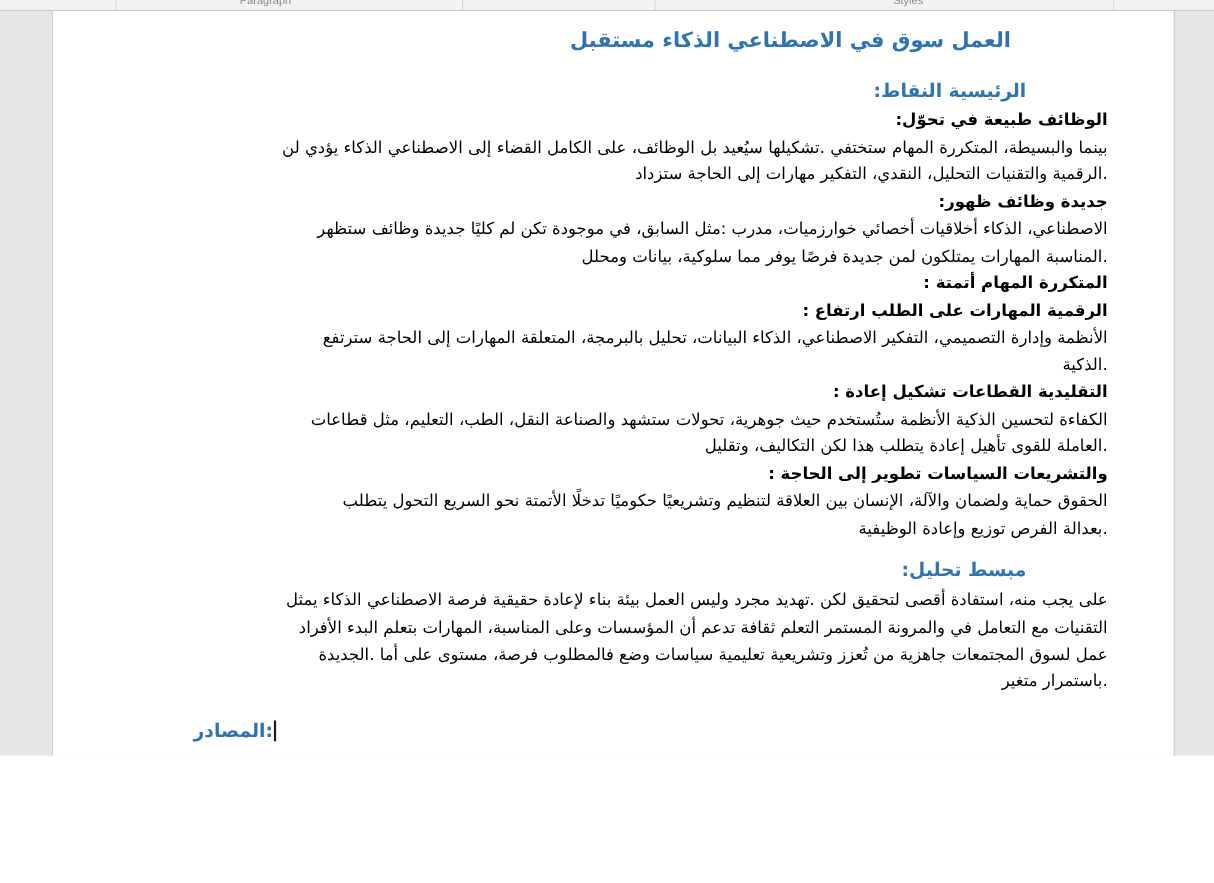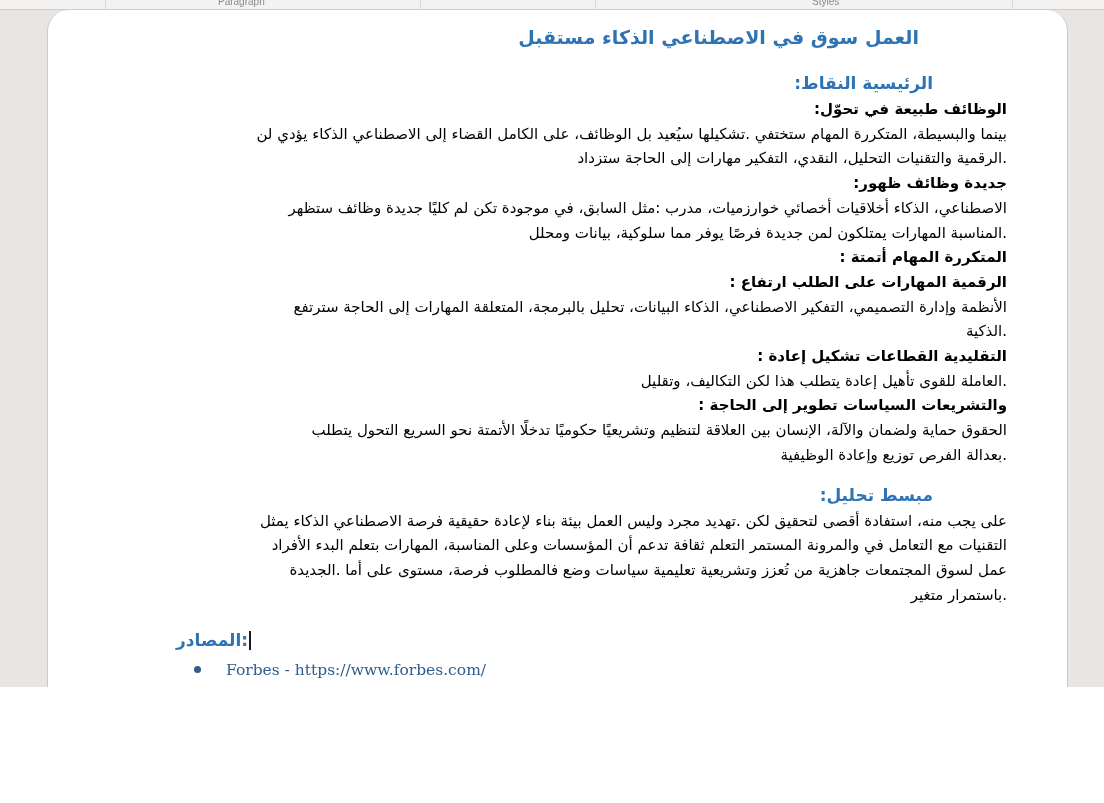--- a/index.html
+++ b/index.html
@@ -22,21 +22,20 @@
   .grp-paragraph{left:218px;}
   .grp-styles{left:812px;}
   .ribbon .divider{position:absolute;top:0;width:1px;height:9px;background:#dbd8d4;}
   
   .page{
     position:absolute;top:10px;left:47px;width:1021px;height:793px;
     background:#ffffff;
     border-left:1px solid #c9c9c9;border-right:1px solid #c9c9c9;
     box-sizing:border-box;
     padding:7px 60px 10px 128px;
-    border-radius:21px;
   }
   .rtl{direction:rtl;text-align:right;}
   .doc-title{
     font-size:19px;font-weight:bold;color:#2E74B5;
     line-height:26px;margin:7px 88px 0 0;
   }
   .h2{
     font-size:17px;font-weight:bold;color:#2E74B5;line-height:24px;
   }
   .h2-points{margin:21px 74px 2px 0;}
@@ -96,20 +95,21 @@
     <div class="line rtl">الاصطناعي، الذكاء أخلاقيات أخصائي خوارزميات، مدرب :مثل السابق، في موجودة تكن لم كليًا جديدة وظائف ستظهر</div>
     <div class="line rtl">.المناسبة المهارات يمتلكون لمن جديدة فرصًا يوفر مما سلوكية، بيانات ومحلل</div>
 
     <div class="subhead rtl">المتكررة المهام أتمتة :</div>
 
     <div class="subhead rtl">الرقمية المهارات على الطلب ارتفاع :</div>
     <div class="line rtl">الأنظمة وإدارة التصميمي، التفكير الاصطناعي، الذكاء البيانات، تحليل بالبرمجة، المتعلقة المهارات إلى الحاجة سترتفع</div>
     <div class="line rtl">.الذكية</div>
 
     <div class="subhead rtl">التقليدية القطاعات تشكيل إعادة :</div>
+    <div class="line rtl">الكفاءة لتحسين الذكية الأنظمة ستُستخدم حيث جوهرية، تحولات ستشهد والصناعة النقل، الطب، التعليم، مثل قطاعات</div>
     <div class="line rtl">.العاملة للقوى تأهيل إعادة يتطلب هذا لكن التكاليف، وتقليل</div>
 
     <div class="subhead rtl">والتشريعات السياسات تطوير إلى الحاجة :</div>
     <div class="line rtl">الحقوق حماية ولضمان والآلة، الإنسان بين العلاقة لتنظيم وتشريعيًا حكوميًا تدخلًا الأتمتة نحو السريع التحول يتطلب</div>
     <div class="line rtl">.بعدالة الفرص توزيع وإعادة الوظيفية</div>
 
     <div class="h2 h2-analysis rtl">مبسط تحليل:</div>
     <div class="line rtl">على يجب منه، استفادة أقصى لتحقيق لكن .تهديد مجرد وليس العمل بيئة بناء لإعادة حقيقية فرصة الاصطناعي الذكاء يمثل</div>
     <div class="line rtl">التقنيات مع التعامل في والمرونة المستمر التعلم ثقافة تدعم أن المؤسسات وعلى المناسبة، المهارات بتعلم البدء الأفراد</div>
     <div class="line rtl">عمل لسوق المجتمعات جاهزية من تُعزز وتشريعية تعليمية سياسات وضع فالمطلوب فرصة، مستوى على أما .الجديدة</div>

